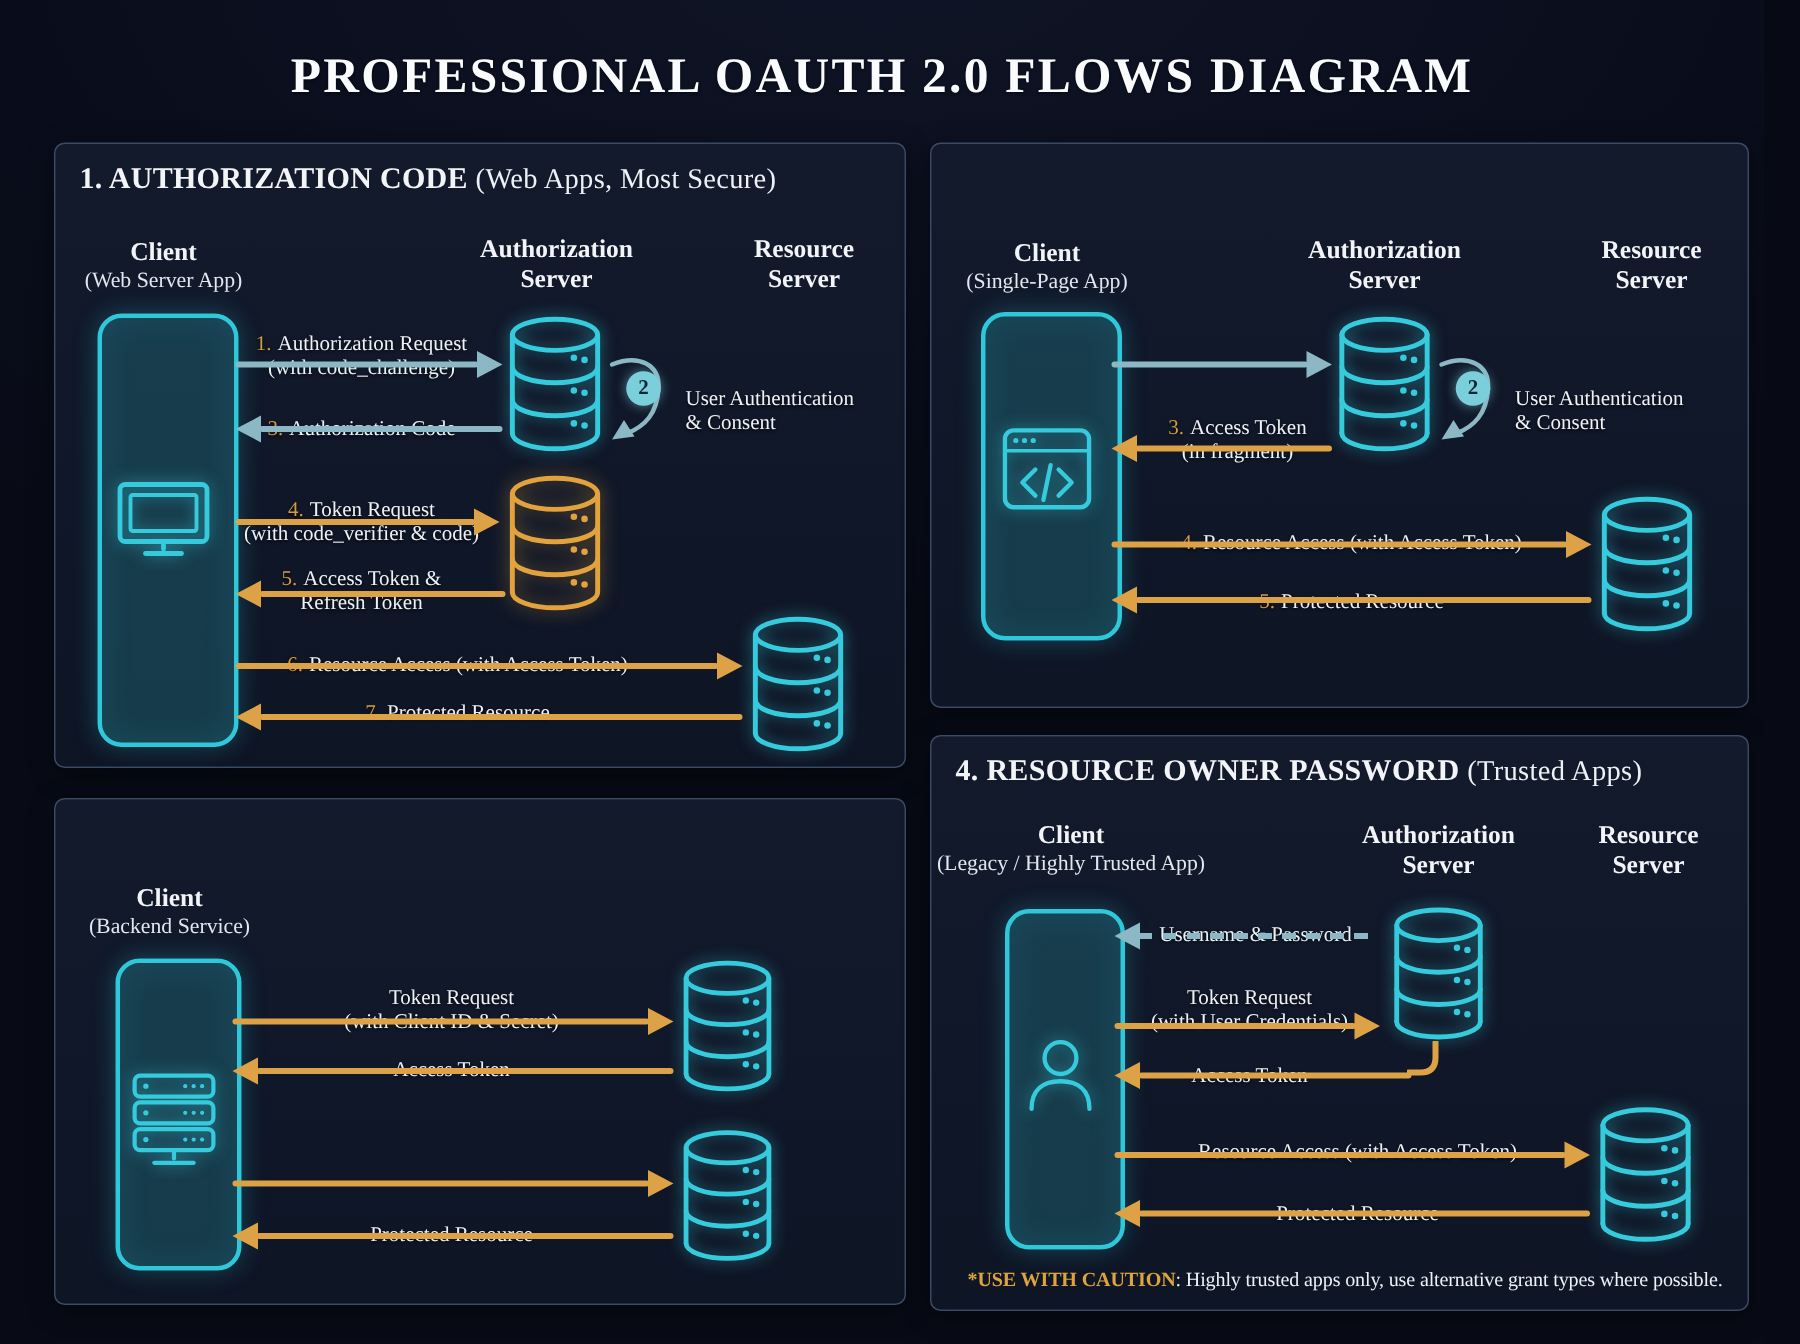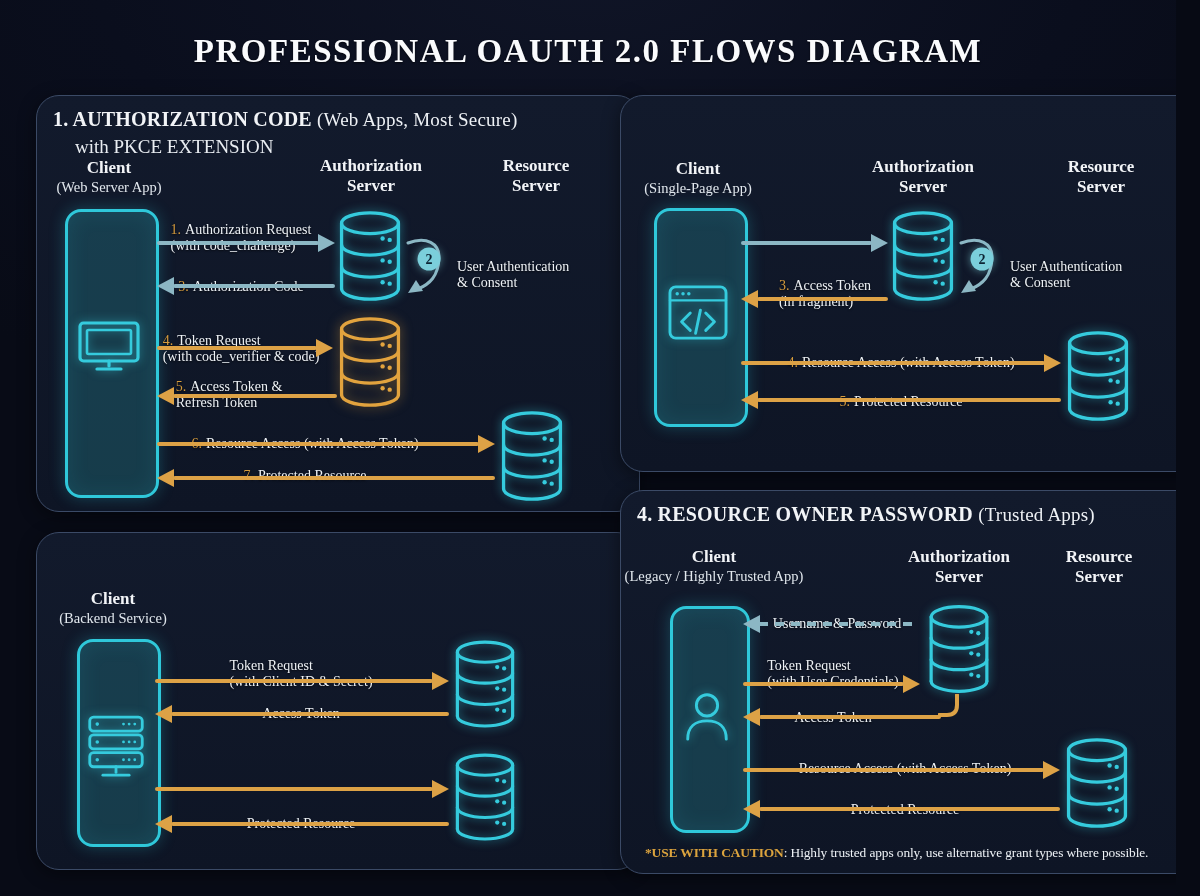--- a/index.html
+++ b/index.html
@@ -8,44 +8,43 @@
     background:radial-gradient(ellipse 900px 500px at 50% -5%, #101527 0%, #0a0e1d 55%, #080b16 100%);
     font-family:Liberation Serif, serif;
     -webkit-font-smoothing:antialiased;
   }
   .title {
     position:absolute; top:33px; left:0; width:100%; text-align:center;
     color:#fafbfd; font-size:33px; font-weight:bold; letter-spacing:1.5px; margin:0;
     text-shadow:0 1px 2px rgba(0,0,0,.6);
   }
   .panel {
-    position:absolute; border:1.5px solid #3b4a66; border-radius:23px;
+    position:absolute; border:1.5px solid #3b4a66; border-radius:7px;
     background:linear-gradient(180deg,#121a2c 0%, #0e1525 100%);
     box-shadow:0 4px 18px rgba(0,0,0,.45);
-    padding-left:36px;
   }
   .ph { position:absolute; color:#f2f4f7; font-size:20px; font-weight:bold; white-space:nowrap; letter-spacing:.2px; }
   .ph .note { font-weight:normal; font-size:19px; color:#eef1f5; }
   .ph .note-warn { font-weight:bold; font-size:20px; color:#dca43e; }
   .psub { position:absolute; color:#e9edf2; font-size:19px; white-space:nowrap; }
   .col {
     position:absolute; transform:translateX(-50%); text-align:center; width:max-content;
     color:#f2f4f7; font-weight:bold; font-size:17px; line-height:1.18; white-space:pre-line;
   }
   .colsub {
     position:absolute; transform:translateX(-50%); text-align:center; width:max-content;
     color:#e2e8ee; font-weight:normal; font-size:14.5px; white-space:nowrap;
   }
   .cbox {
     position:absolute; border:3px solid #2fc8da; border-radius:16px;
     background:rgba(38,124,138,0.38);
     box-shadow:0 0 16px rgba(47,200,218,.28), inset 0 0 22px rgba(47,200,218,.12);
   }
   .albl {
-    position:absolute; transform:translateX(-50%); text-align:left; width:max-content;
+    position:absolute; transform:translateX(-50%); text-align:center; width:max-content;
     color:#eef2f6; font-size:14px; line-height:1.15; white-space:pre-line;
     text-shadow:0 1px 2px rgba(0,0,0,.7);
   }
   .albl .n { color:#d69c3d; margin-right:4px; }
   .albl.la { transform:none; text-align:left; }
   .arr { position:absolute; height:4px; border-radius:2px; background:var(--c); }
   .arr.right::after {
     content:""; position:absolute; right:-16px; top:50%; transform:translateY(-50%);
     width:0; height:0; border-left:17px solid var(--c);
     border-top:9px solid transparent; border-bottom:9px solid transparent;
@@ -102,21 +101,20 @@
 
 <div class="canvas">
 
   <h1 class="title">PROFESSIONAL OAUTH 2.0 FLOWS DIAGRAM</h1>
 
   <section class="panel" style="left:36px;top:95px;width:566px;height:415px">
     <div class="ph" style="left:16px;top:12px">
       <span>1. AUTHORIZATION CODE</span>
       <span class="note">(Web Apps, Most Secure)</span>
     </div>
-    <div class="psub" style="left:38px;top:40px">with PKCE EXTENSION</div>
 
     <div class="col" style="left:72px;top:62px">Client</div>
     <div class="colsub" style="left:72px;top:83px">(Web Server App)</div>
     <div class="col" style="left:334px;top:60px">Authorization
 Server</div>
     <div class="col" style="left:499px;top:60px">Resource
 Server</div>
 
     <div class="cbox" style="left:28px;top:113px;width:88px;height:283px"></div>
     <svg class="icon ic-cyan" viewBox="0 0 64 56" style="left:40px;top:224px;width:64px;height:56px">
@@ -157,21 +155,21 @@
       <span class="n">3.</span><span>Authorization Code</span>
     </div>
     <div class="arr left steel" style="left:136px;top:188px;width:162px"></div>
 
     <div class="albl" style="left:204px;top:221px">
       <span class="n">4.</span><span>Token Request
 (with code_verifier &amp; code)</span>
     </div>
     <div class="arr right org" style="left:120px;top:250px;width:160px"></div>
 
-    <div class="albl" style="left:192px;top:267px">
+    <div class="albl" style="left:204px;top:267px">
       <span class="n">5.</span><span>Access Token &amp;
 Refresh Token</span>
     </div>
     <div class="arr left org" style="left:136px;top:298px;width:164px"></div>
 
     <div class="albl" style="left:268px;top:324px">
       <span class="n">6.</span><span>Resource Access (with Access Token)</span>
     </div>
     <div class="arr right org" style="left:120px;top:346px;width:322px"></div>
 

